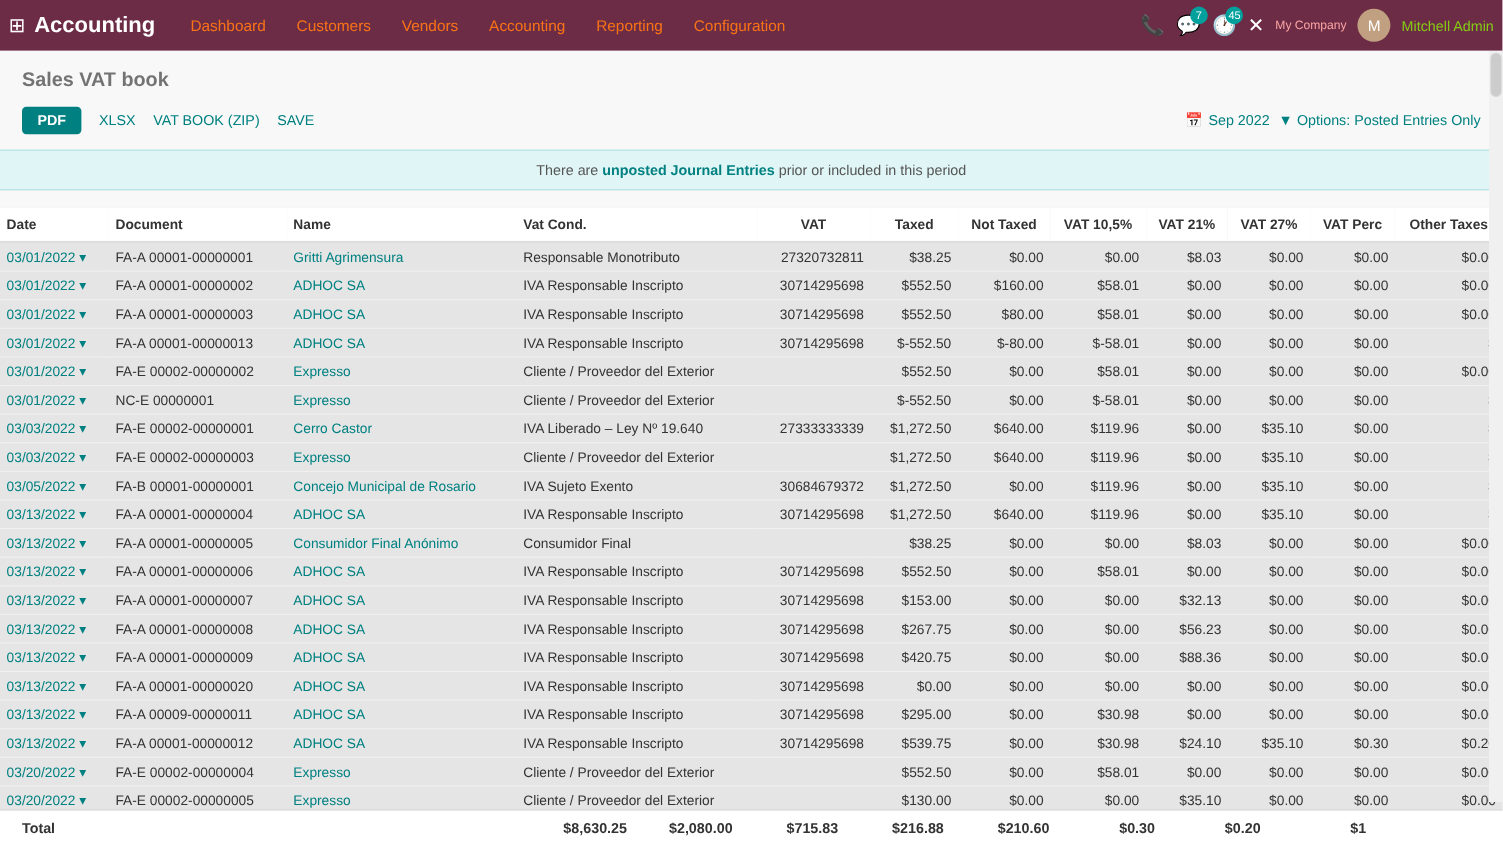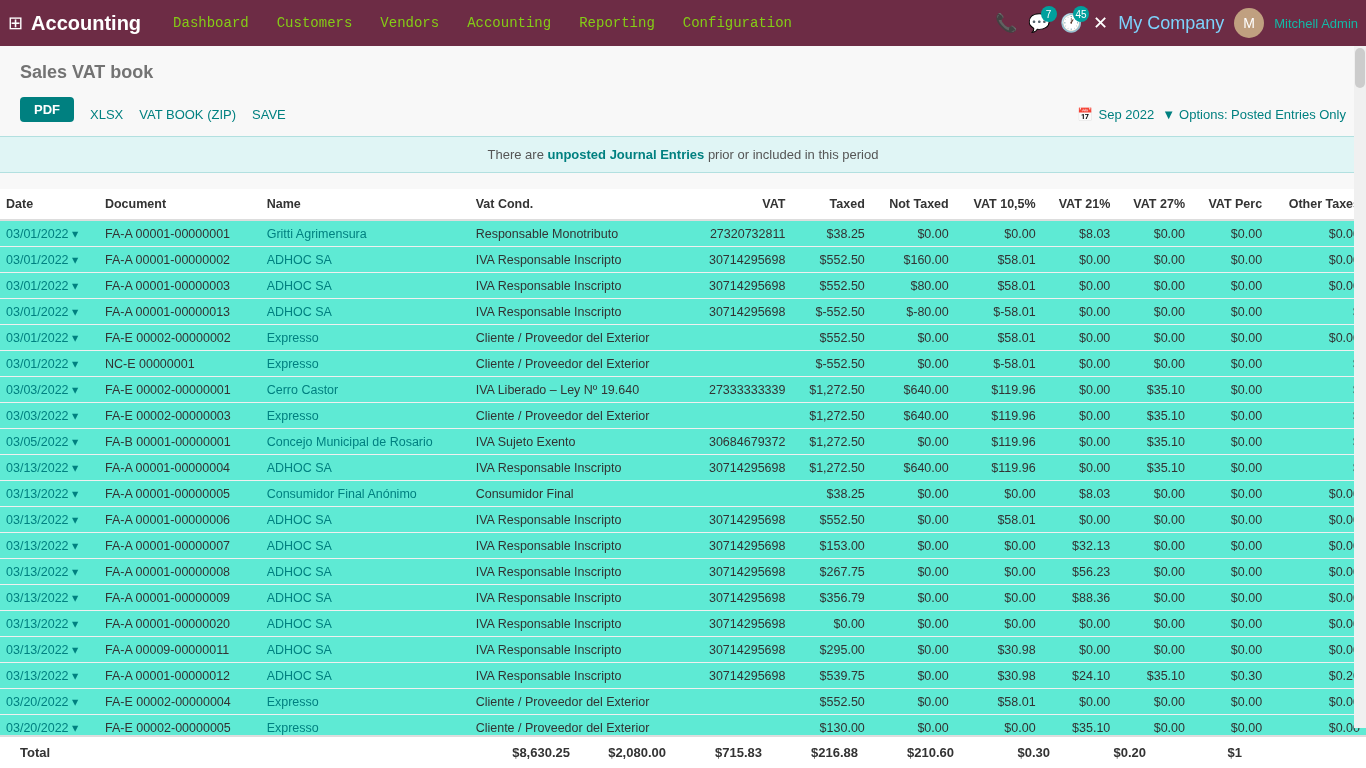--- a/index.html
+++ b/index.html
@@ -23,27 +23,26 @@
       font-size: 20px;
       font-weight: bold;
       margin-right: 20px;
     }
     .topnav-menu {
       display: flex;
       gap: 4px;
       flex: 1;
     }
     .topnav-menu a {
-      color: #84cc16;
+      color: #f97316;
       text-decoration: none;
       padding: 6px 12px;
       border-radius: 4px;
       font-size: 14px;
       cursor: pointer;
-      font-family: Liberation Mono, monospace;
     }
     .topnav-right {
       display: flex;
       align-items: center;
       gap: 10px;
     }
     .topnav-icon {
       font-size: 18px;
       cursor: pointer;
       color: #fff;
@@ -57,50 +56,50 @@
       color: #fff;
       font-size: 10px;
       border-radius: 50%;
       width: 16px;
       height: 16px;
       display: flex;
       align-items: center;
       justify-content: center;
     }
     .topnav-company {
-      color: #7dd3fc;
-      font-size: 18px;
+      color: #fca5a5;
+      font-size: 11px;
       cursor: pointer;
     }
     .avatar {
       width: 30px;
       height: 30px;
       border-radius: 50%;
       background: #c0a080;
       display: flex;
       align-items: center;
       justify-content: center;
       color: #fff;
       font-size: 14px;
     }
-    .topnav-user { color: #14b8a6; font-size: 13px; cursor: pointer; }
+    .topnav-user { color: #84cc16; font-size: 13px; cursor: pointer; }
 
     
     .page-content {
       padding: 16px 20px 0 20px;
     }
     .page-title {
       font-size: 18px;
       font-weight: 600;
       color: #737373;
       margin-bottom: 14px;
     }
     .toolbar {
       display: flex;
-      align-items: flex-end;
+      align-items: center;
       gap: 16px;
       margin-bottom: 14px;
     }
     .btn-pdf {
       background: #008080;
       color: #fff;
       border: none;
       padding: 5px 14px;
       border-radius: 4px;
       font-size: 13px;
@@ -151,29 +150,29 @@
       font-size: 13px;
       color: #555;
       margin: 0 -20px 0 -20px;
     }
     .info-banner strong { color: #008080; }
 
     
     .table-container {
       margin-top: 16px;
       overflow-x: auto;
-      background: #5eead4;
+      background: #e5e5e5;
     }
     table {
       width: 100%;
       border-collapse: collapse;
       font-size: 12.5px;
     }
     thead th {
-      text-align: right;
+      text-align: center;
       font-weight: 600;
       padding: 8px 6px;
       border-bottom: 2px solid #ddd;
       background: #fff;
       color: #333;
       white-space: nowrap;
     }
     thead th.left { text-align: left; }
     tbody tr td {
       padding: 5px 6px;
@@ -496,21 +495,21 @@
           <td class="">$0.00</td>
           <td class="">$0.00</td>
           <td class="">$0.00</td>
         </tr>
         <tr>
           <td class="link left">03/13/2022 ▾</td>
           <td class="left">FA-A 00001-00000009</td>
           <td class="left link">ADHOC SA</td>
           <td class="left">IVA Responsable Inscripto</td>
           <td class="">30714295698</td>
-          <td class="">$356.79</td>
+          <td class="">$420.75</td>
           <td class="">$0.00</td>
           <td class="">$0.00</td>
           <td class="">$88.36</td>
           <td class="">$0.00</td>
           <td class="">$0.00</td>
           <td class="">$0.00</td>
         </tr>
         <tr>
           <td class="link left">03/13/2022 ▾</td>
           <td class="left">FA-A 00001-00000020</td>

